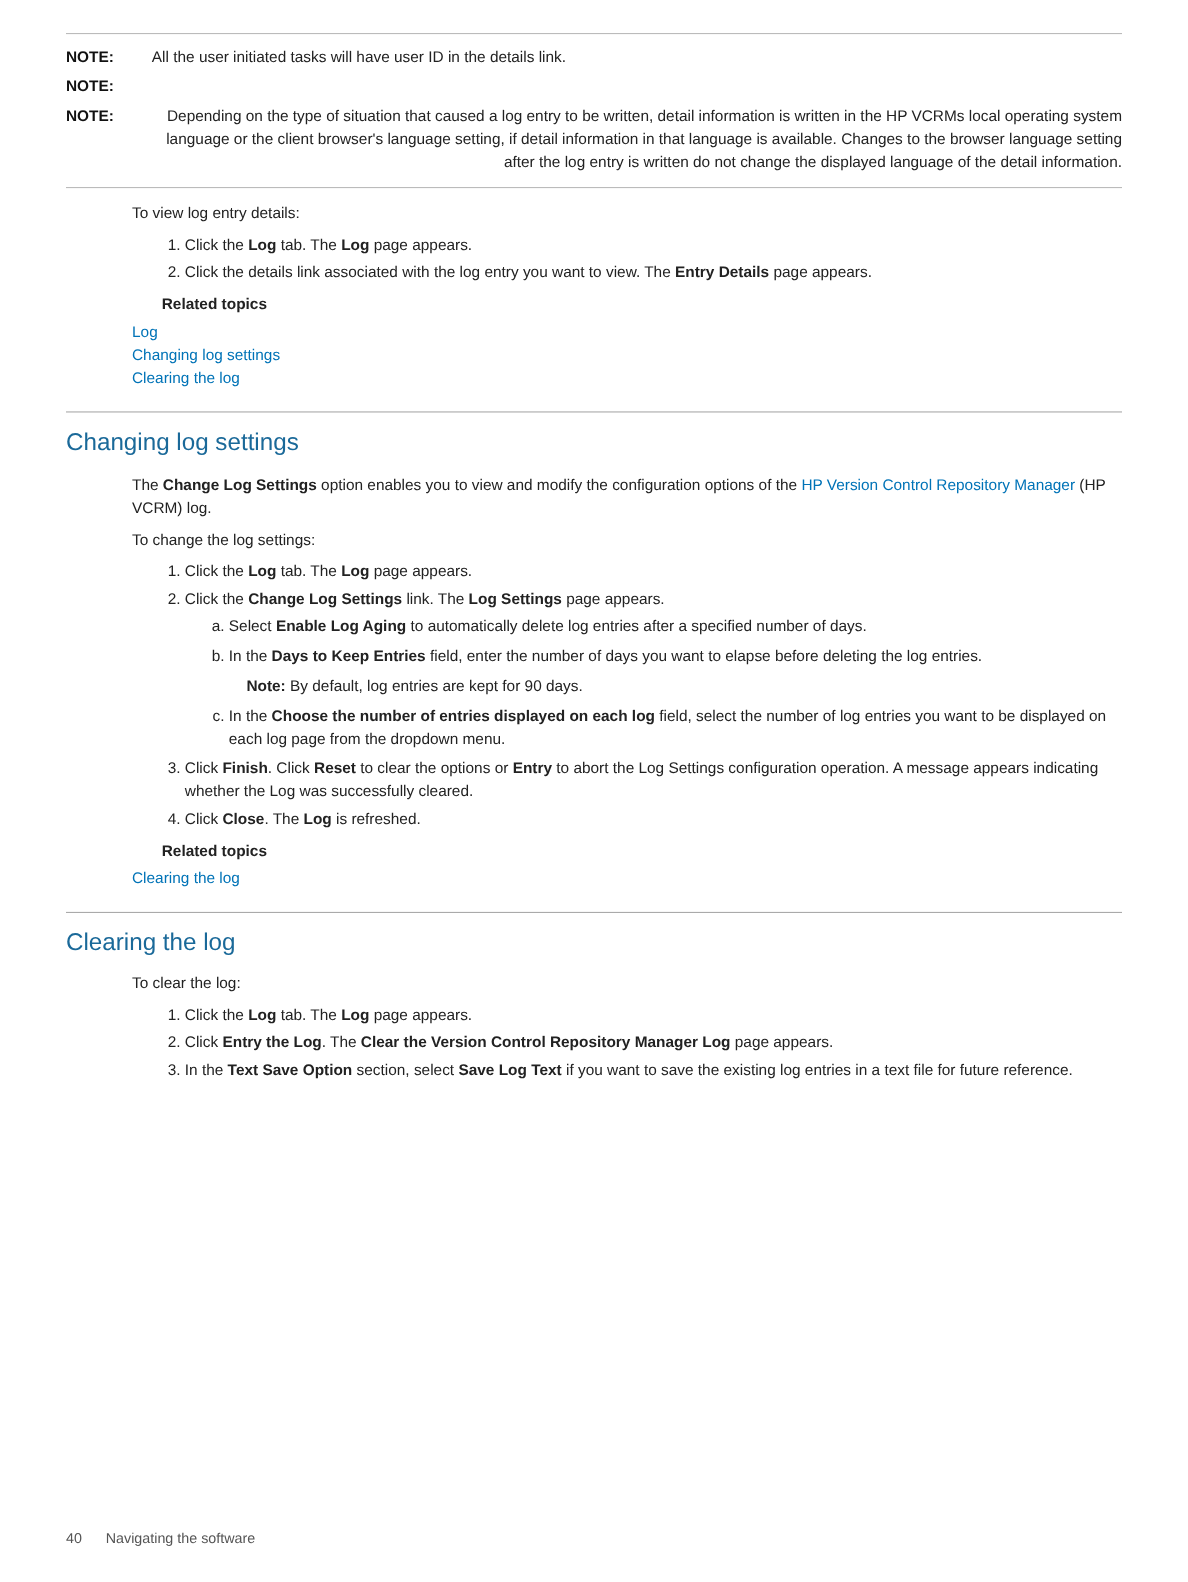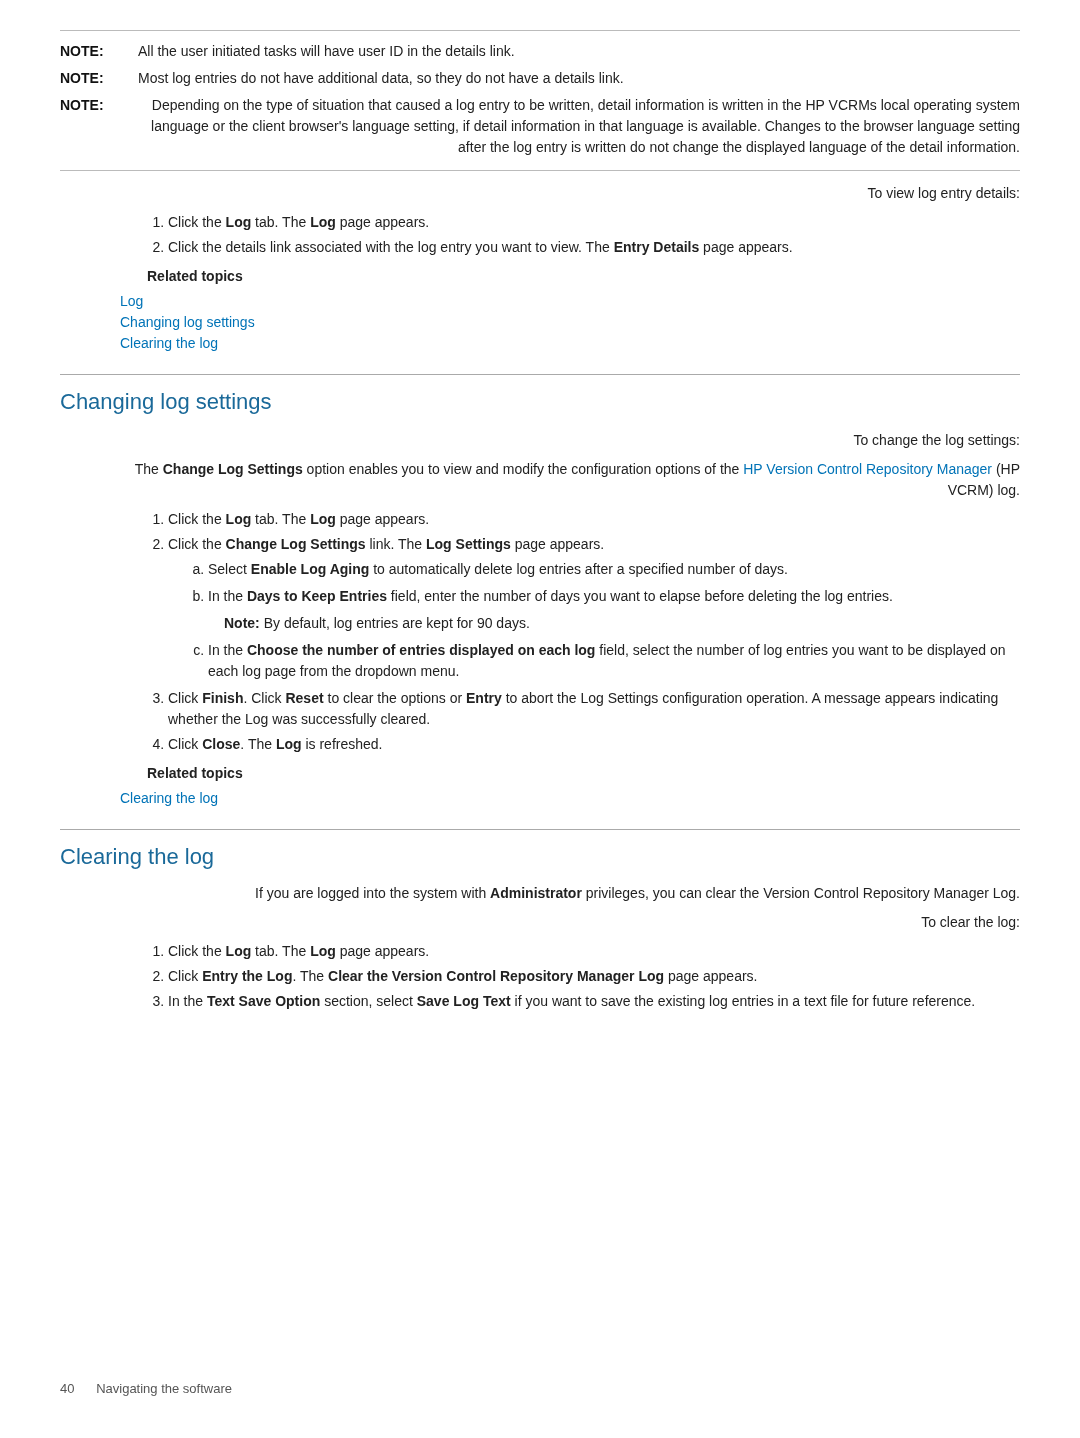--- a/index.html
+++ b/index.html
@@ -46,21 +46,20 @@
     .note-block-multi {
       display: flex;
       flex-direction: row;
       margin-bottom: 12px;
       align-items: flex-start;
     }
     .section-intro {
       margin-left: 60px;
       margin-bottom: 8px;
       font-size: 14px;
-      text-align: right;
     }
     .steps-list {
       margin-left: 108px;
       margin-bottom: 8px;
     }
     .steps-list li {
       margin-bottom: 4px;
       font-size: 14px;
     }
     .sub-steps-list {
@@ -95,21 +94,21 @@
       font-weight: normal;
       color: #1a6999;
       margin-bottom: 12px;
       margin-top: 10px;
     }
     .section-block {
       margin-bottom: 18px;
     }
     .page-footer {
       position: absolute;
-      bottom: 40px;
+      bottom: 30px;
       left: 60px;
       font-size: 13px;
       color: #555;
     }
     .section-divider {
       border-top: 1px solid #aaa;
       margin-bottom: 8px;
     }
     .clearing-heading {
       font-size: 22px;
@@ -126,21 +125,20 @@
 
   <div class="top-border"></div>
 
   <div class="note-block">
     <span class="note-label">NOTE:</span>
     <span class="note-text">All the user initiated tasks will have user ID in the details link.</span>
   </div>
 
   <div class="note-block">
     <span class="note-label">NOTE:</span>
-    <span class="note-text">Most log entries do not have additional data, so they do not have a details link.</span>
   </div>
 
   <div class="bottom-border">
     <div class="note-block-multi">
       <span class="note-label">NOTE:</span>
       <span class="note-text">Depending on the type of situation that caused a log entry to be written, detail information is written in the HP VCRMs local operating system language or the client browser's language setting, if detail information in that language is available. Changes to the browser language setting after the log entry is written do not change the displayed language of the detail information.</span>
     </div>
   </div>
 
   <div class="section-block">
@@ -158,24 +156,24 @@
       <a href="#">Log</a>
       <a href="#">Changing log settings</a>
       <a href="#">Clearing the log</a>
     </div>
   </div>
 
   <div class="section-divider"></div>
   <h2 class="section-heading">Changing log settings</h2>
 
   <div class="section-block">
-    <div class="section-intro">To change the log settings:</div>
     <div class="section-intro">
       The <strong>Change Log Settings</strong> option enables you to view and modify the configuration options of the <a href="#" style="color:#0073b7;text-decoration:none;">HP Version Control Repository Manager</a> (HP VCRM) log.
     </div>
+    <div class="section-intro">To change the log settings:</div>
     <ol class="steps-list">
       <li>
         Click the <strong>Log</strong> tab. The <strong>Log</strong> page appears.
       </li>
       <li>
         Click the <strong>Change Log Settings</strong> link. The <strong>Log Settings</strong> page appears.
         <ol class="sub-steps-list">
           <li>
             Select <strong>Enable Log Aging</strong> to automatically delete log entries after a specified number of days.
           </li>
@@ -200,23 +198,20 @@
     <div class="related-topics-label">Related topics</div>
     <div class="related-links">
       <a href="#">Clearing the log</a>
     </div>
   </div>
 
   <div class="section-divider"></div>
   <h2 class="clearing-heading">Clearing the log</h2>
 
   <div class="section-block">
-    <div class="section-intro">
-      If you are logged into the system with <strong>Administrator</strong> privileges, you can clear the Version Control Repository Manager Log.
-    </div>
     <div class="section-intro">To clear the log:</div>
     <ol class="steps-list">
       <li>
         Click the <strong>Log</strong> tab. The <strong>Log</strong> page appears.
       </li>
       <li>
         Click <strong>Entry the Log</strong>. The <strong>Clear the Version Control Repository Manager Log</strong> page appears.
       </li>
       <li>
         In the <strong>Text Save Option</strong> section, select <strong>Save Log Text</strong> if you want to save the existing log entries in a text file for future reference.

